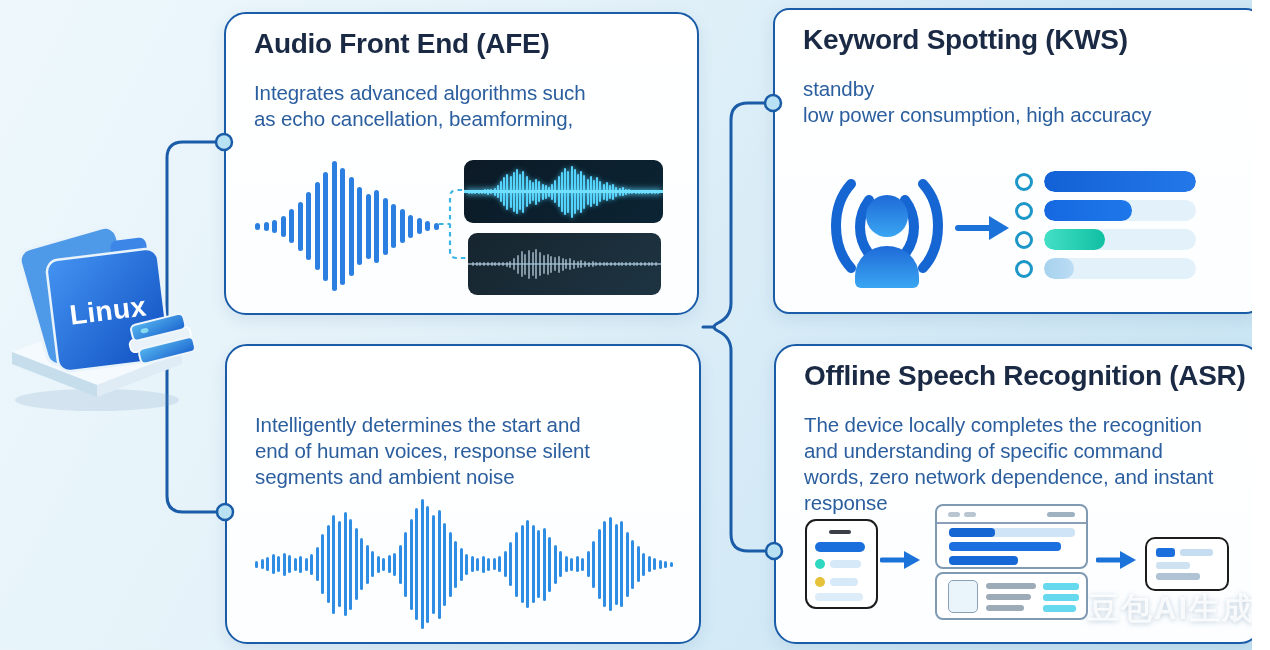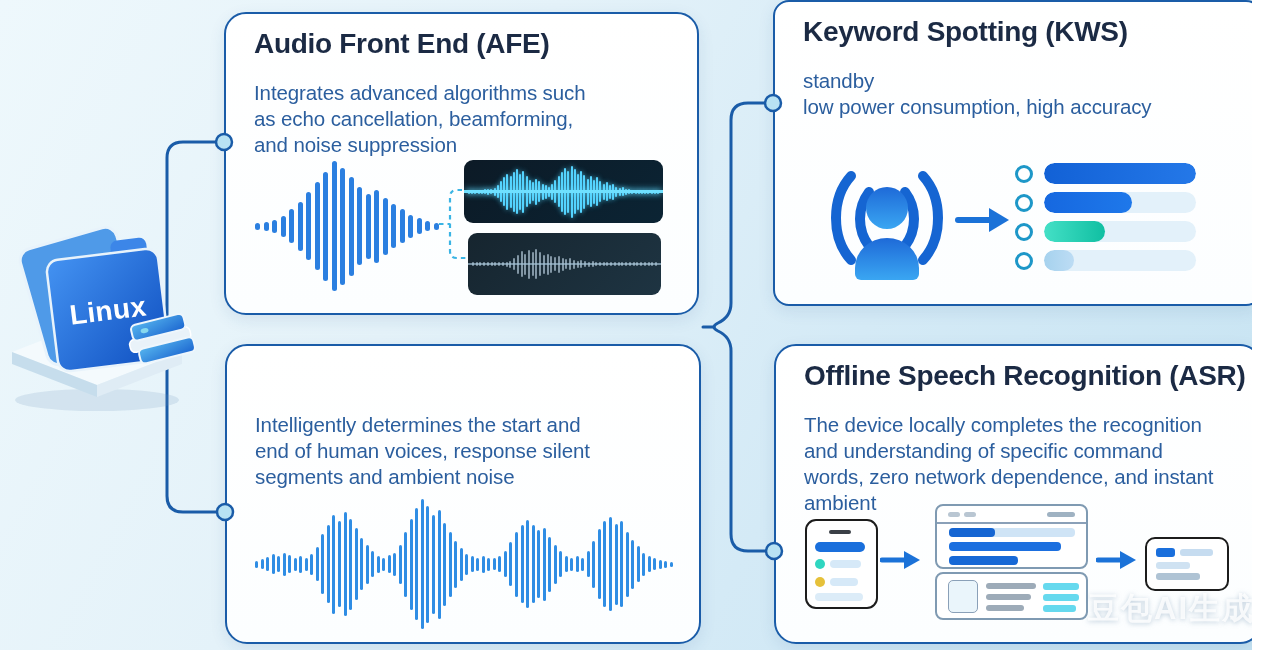--- a/index.html
+++ b/index.html
@@ -4,21 +4,21 @@
 <style>
   html,body{margin:0;padding:0;}
   body{font-family:"Liberation Sans",sans-serif;}
   #canvas{position:relative;width:1252px;height:650px;overflow:hidden;
     background:linear-gradient(118deg,#eef8fc 0%,#e4f2f9 35%,#d4eaf6 65%,#c6e3f2 100%);}
   
   .panel{position:absolute;background:linear-gradient(180deg,#ffffff,#fcfeff);
     border:2.5px solid #1a5ca8;border-radius:22px;z-index:2;
     box-shadow:0 5px 16px rgba(30,80,140,.10);}
   #panel-afe{left:224px;top:12px;width:471px;height:299px;}
-  #panel-kws{left:773px;top:0;width:485px;height:302px;border-radius:16px;}
+  #panel-kws{left:773px;top:8px;width:485px;height:302px;border-radius:16px;}
   #panel-vad{left:225px;top:344px;width:472px;height:296px;}
   #panel-asr{left:774px;top:344px;width:484px;height:296px;}
   .panel-title{position:absolute;left:28px;top:14px;font-size:28px;font-weight:700;
     color:#1b2a44;letter-spacing:-0.3px;white-space:nowrap;}
   .panel-body{position:absolute;left:28px;top:66px;font-size:20.5px;line-height:26px;
     color:#2b5e9e;letter-spacing:-0.1px;}
   .body-line{white-space:nowrap;}
   
   .wave{position:absolute;display:flex;align-items:center;justify-content:space-between;}
   .wbar{flex:none;border-radius:3px;}
@@ -62,21 +62,20 @@
     <circle cx="225" cy="512" r="8" fill="#b8e2f3" stroke="#1a5ca8" stroke-width="2.5"></circle>
     <circle cx="773" cy="103" r="8" fill="#b8e2f3" stroke="#1a5ca8" stroke-width="2.5"></circle>
     <circle cx="774" cy="551" r="8" fill="#b8e2f3" stroke="#1a5ca8" stroke-width="2.5"></circle>
   </svg>
 
   <div class="panel" id="panel-afe">
     <div class="panel-title">Audio Front End (AFE)</div>
     <div class="panel-body">
         <div class="body-line">Integrates advanced algorithms such</div>
         <div class="body-line">as echo cancellation, beamforming,</div>
-        <div class="body-line">and noise suppression</div>
       </div>
     <div class="wave wave-afe" style="left:29px;top:146px;width:184px;height:132px;">
         <div class="wbar" style="height: 7px;"></div>
         <div class="wbar" style="height: 9px;"></div>
         <div class="wbar" style="height: 13px;"></div>
         <div class="wbar" style="height: 21px;"></div>
         <div class="wbar" style="height: 34px;"></div>
         <div class="wbar" style="height: 49px;"></div>
         <div class="wbar" style="height: 68px;"></div>
         <div class="wbar" style="height: 88px;"></div>
@@ -354,21 +353,21 @@
         <div class="wbar" style="height: 5px;"></div>
       </div>
   </div>
 
   <div class="panel" id="panel-asr">
     <div class="panel-title">Offline Speech Recognition (ASR)</div>
     <div class="panel-body">
         <div class="body-line">The device locally completes the recognition</div>
         <div class="body-line">and understanding of specific command</div>
         <div class="body-line">words, zero network dependence, and instant</div>
-        <div class="body-line">ambient</div>
+        <div class="body-line">response</div>
       </div>
 
     <div class="absx" style="left:29px;top:173px;width:69px;height:86px;background:#fff;border:2.5px solid #1c1c1c;border-radius:11px;">
       <div class="absx" style="left:22px;top:9px;width:22px;height:4px;border-radius:2px;background:#3a3f46;"></div>
       <div class="absx" style="left:8px;top:21px;width:50px;height:10px;border-radius:5px;background:#1a6fdc;"></div>
       <div class="absx" style="left:8px;top:38px;width:10px;height:10px;border-radius:50%;background:#2fd6c0;"></div>
       <div class="absx" style="left:23px;top:39px;width:31px;height:8px;border-radius:4px;background:#d6e9f8;"></div>
       <div class="absx" style="left:8px;top:56px;width:10px;height:10px;border-radius:50%;background:#e6c13a;"></div>
       <div class="absx" style="left:23px;top:57px;width:28px;height:8px;border-radius:4px;background:#d6e9f8;"></div>
       <div class="absx" style="left:8px;top:72px;width:48px;height:8px;border-radius:4px;background:#dcecf8;"></div>

